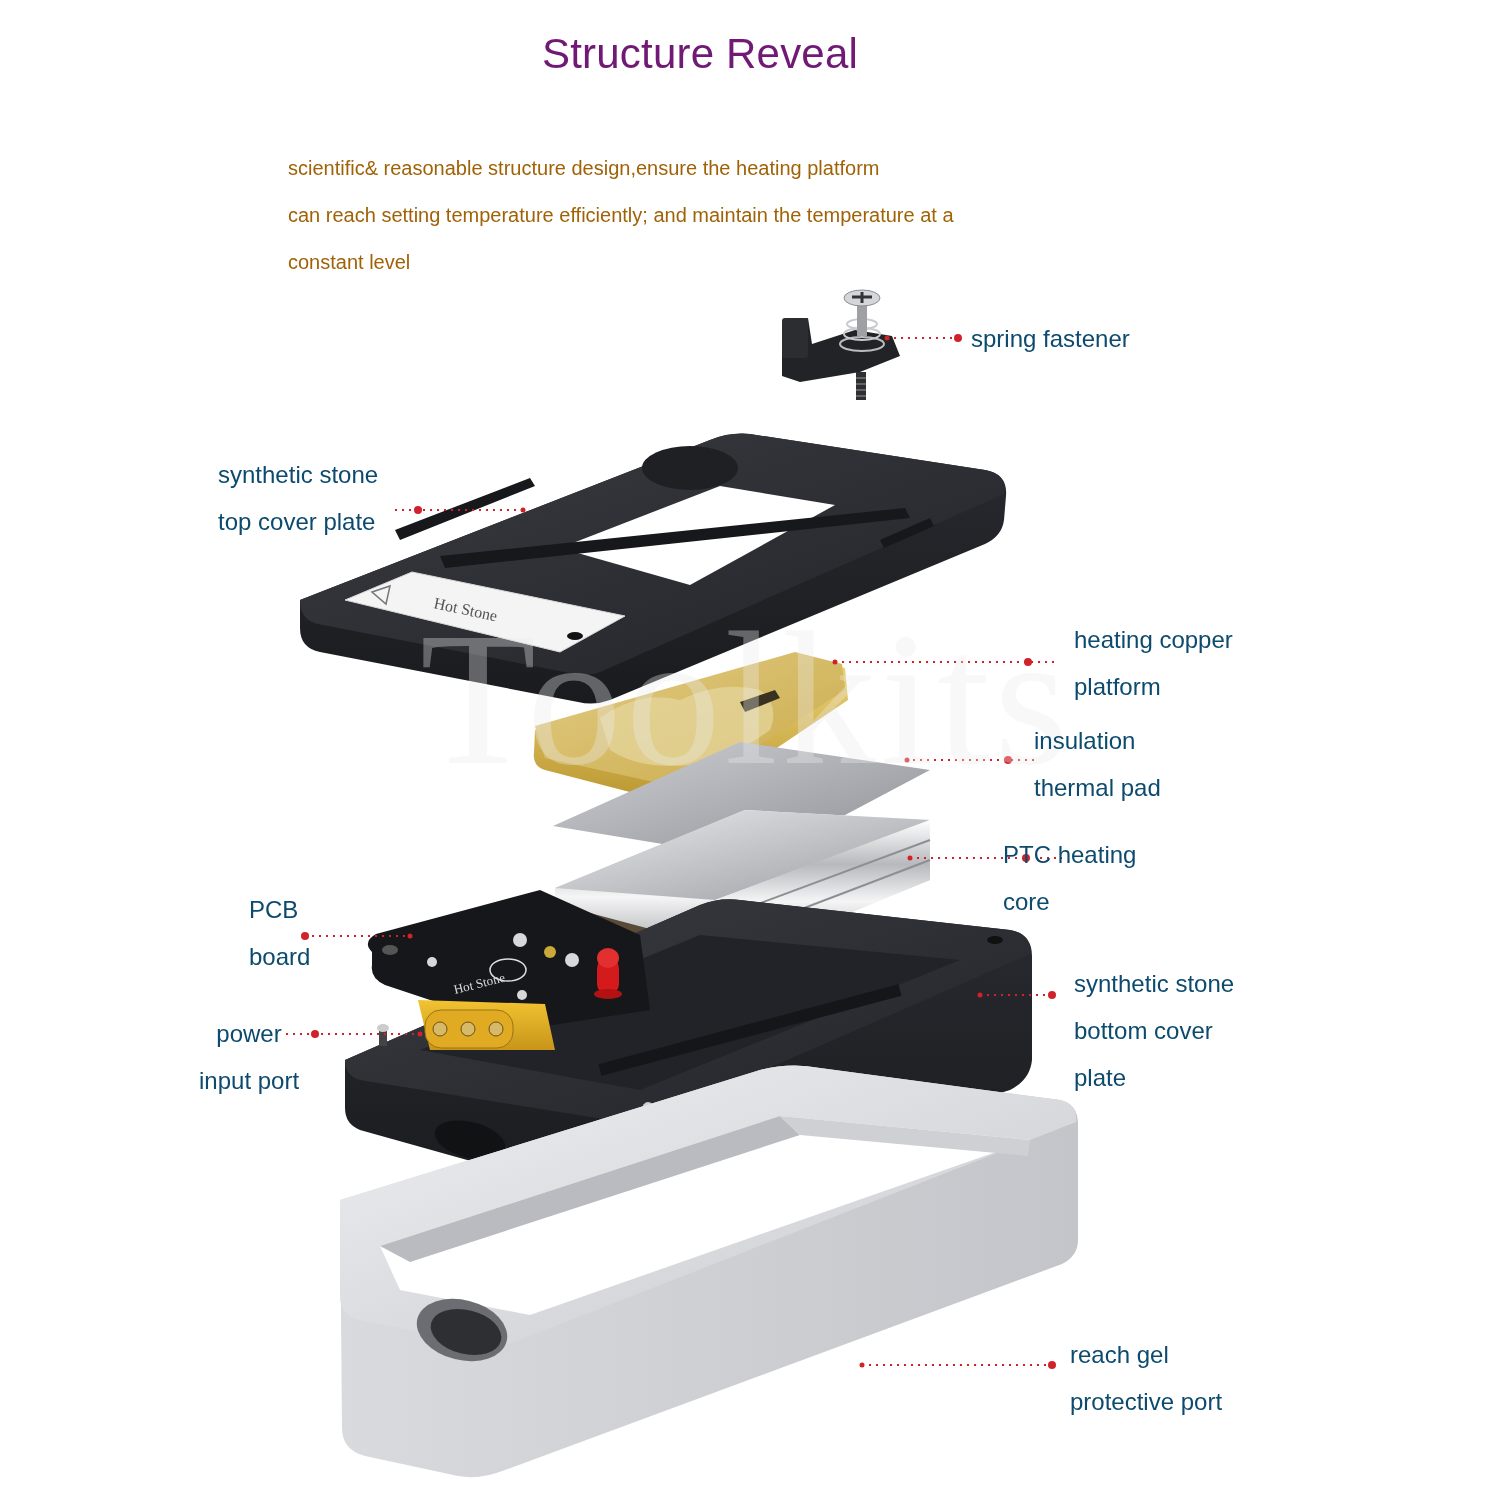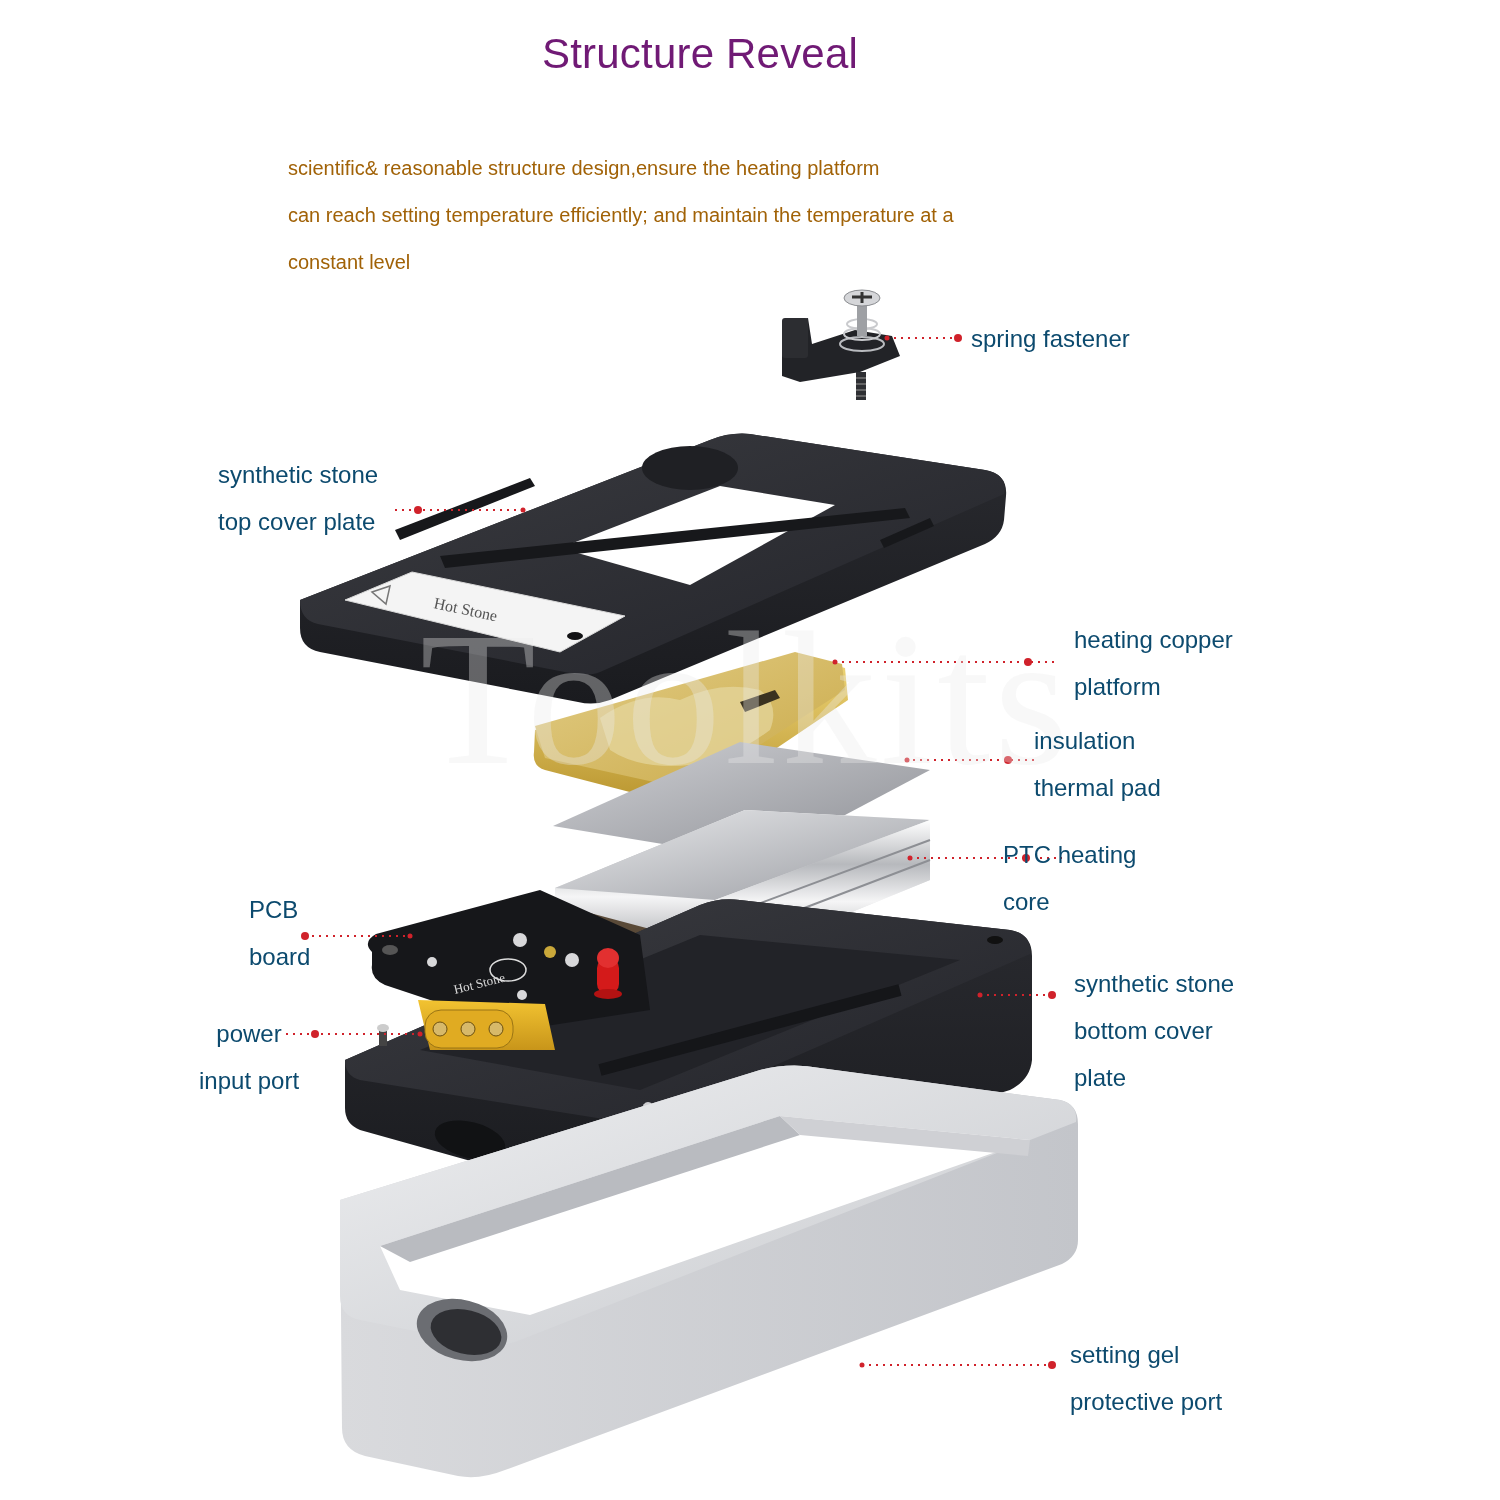--- a/index.html
+++ b/index.html
@@ -244,15 +244,15 @@
   <div>input port</div>
 </div>
 
 <div class="label" style="left:1074px; top:960px;">
   <div>synthetic stone</div>
   <div>bottom cover</div>
   <div>plate</div>
 </div>
 
 <div class="label" style="left:1070px; top:1331px;">
-  <div>setting gel</div>
+  <div>reach gel</div>
   <div>protective port</div>
 </div>
 
 </body></html>

